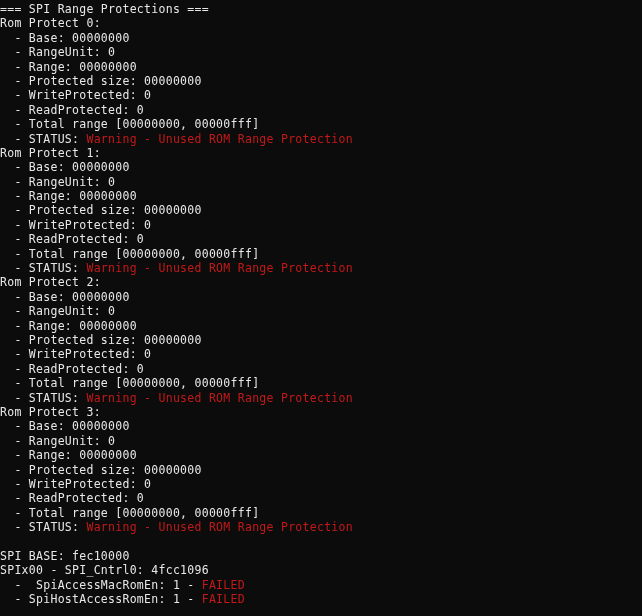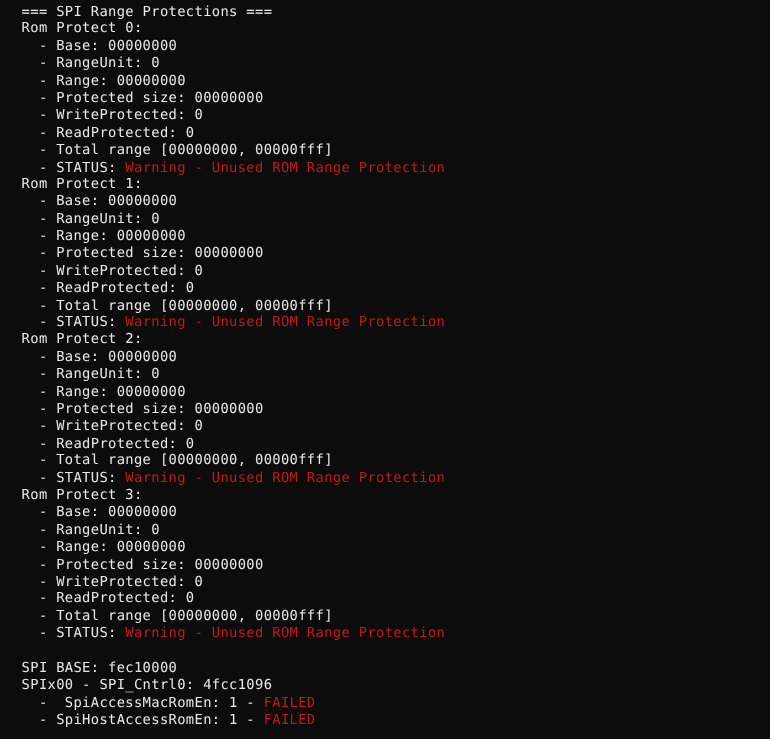--- a/index.html
+++ b/index.html
@@ -20,21 +20,20 @@
     background: #0c0c0c;
     color: #e8e8e8;
     font-family: "DejaVu Sans Mono", "Liberation Mono", monospace;
     font-size: 11.5px;
     line-height: 14.4px;
     padding: 2px 0 0 0;
     box-sizing: border-box;
     white-space: pre;
     letter-spacing: 0.28px;
     overflow: hidden;
-    margin-left: 18px;
   }
   .line {
     height: 14.4px;
     white-space: pre;
     font-family: "DejaVu Sans Mono", "Liberation Mono", monospace;
   }
   .seg-normal {
     color: #e8e8e8;
   }
   .seg-warn {

